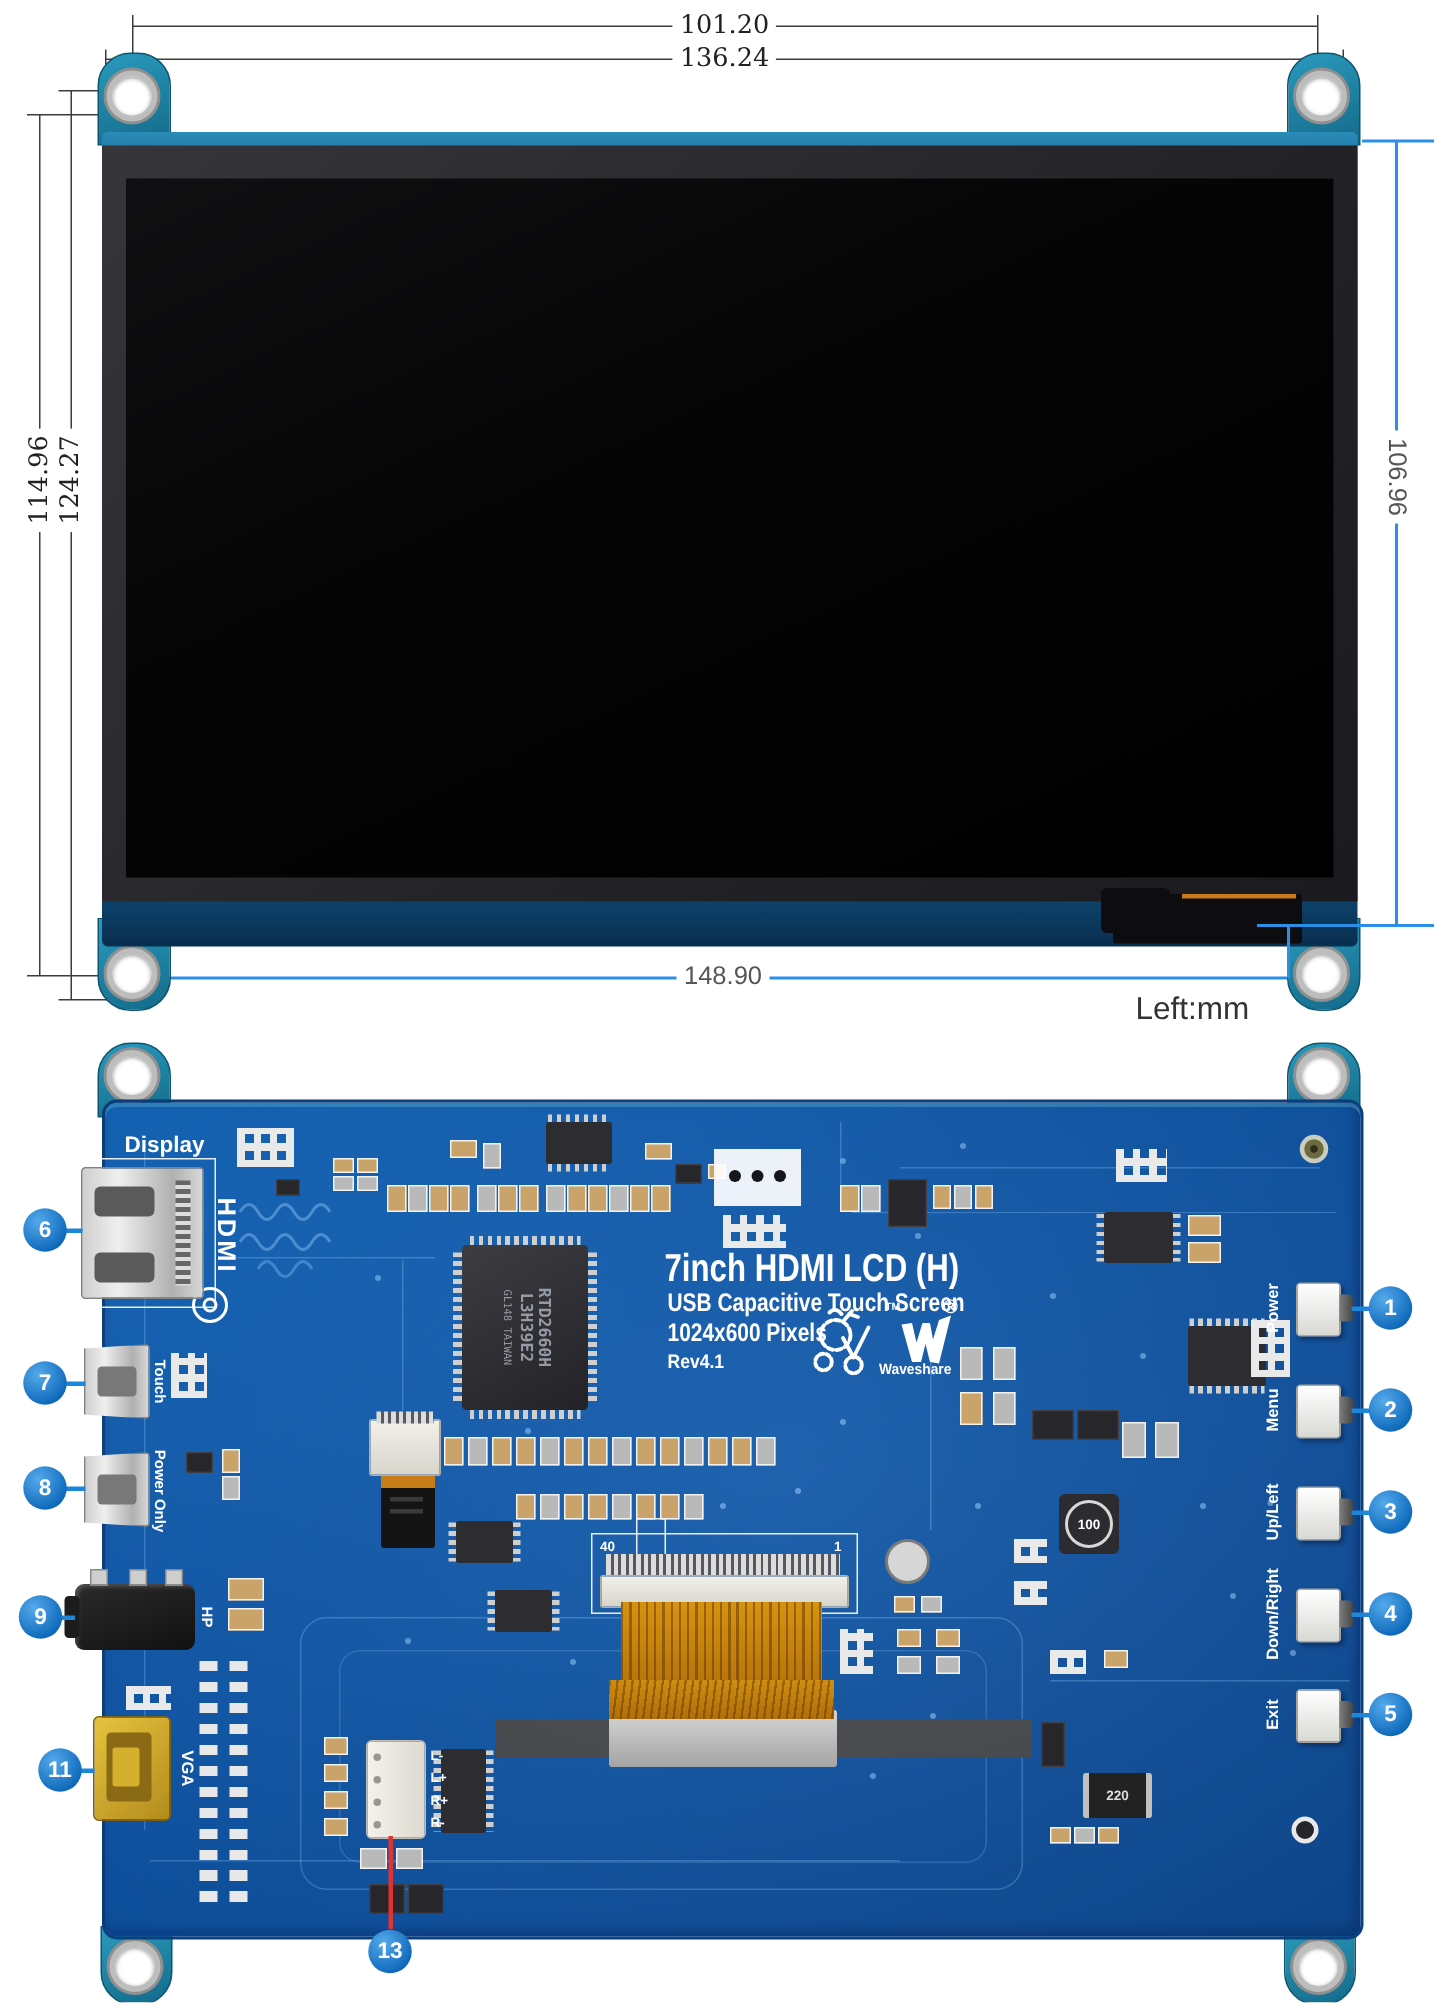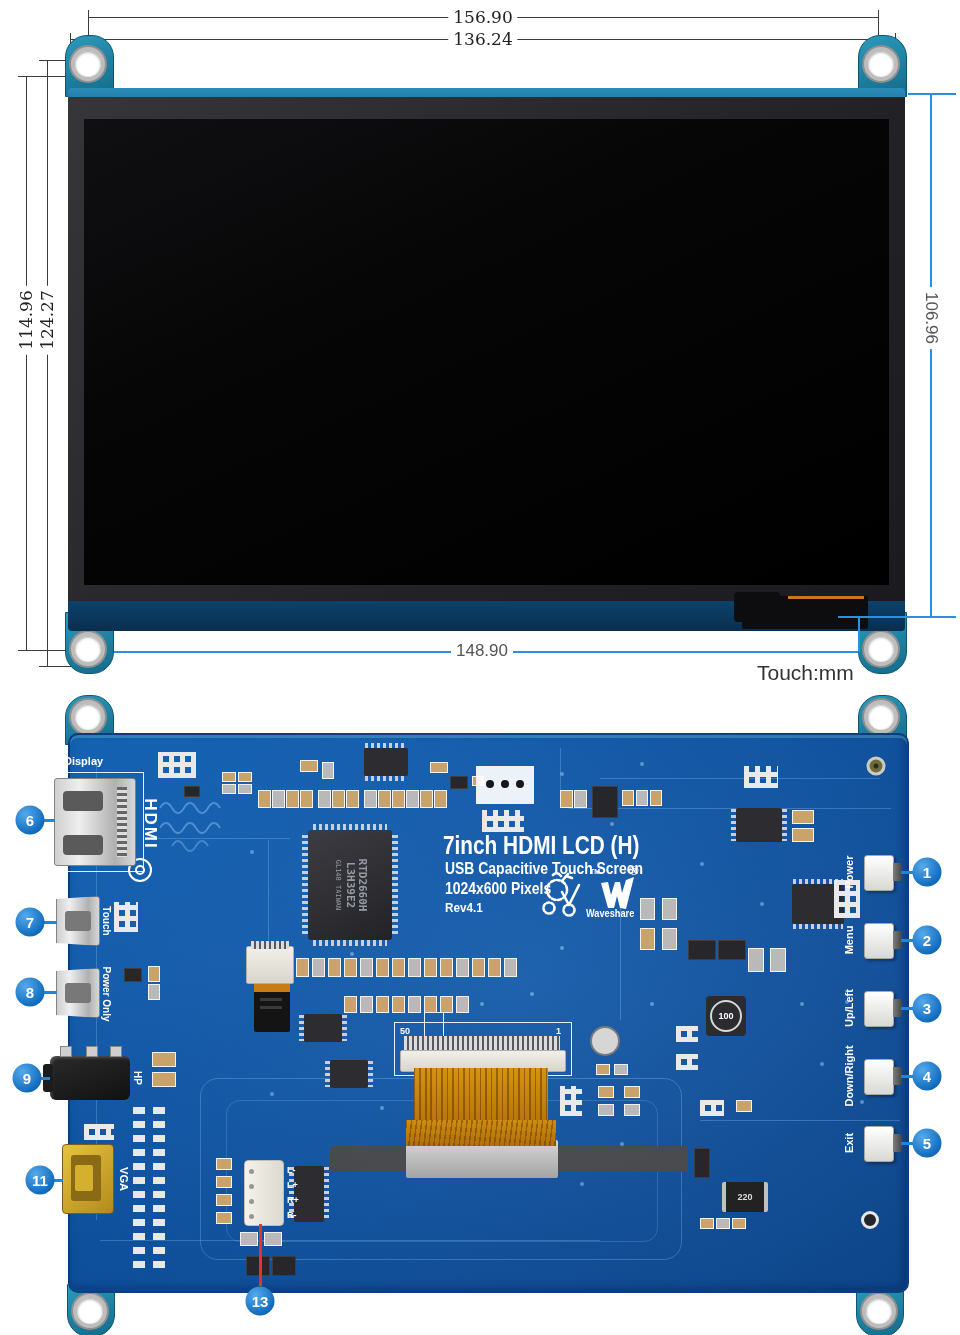--- a/index.html
+++ b/index.html
@@ -91,42 +91,42 @@
 <body>
 
 <div class="stage">
 
   <div class="dimline" style="left:88px;top:10px;width:1px;height:82px"></div>
   <div class="dimline" style="left:70px;top:33px;width:1px;height:59px"></div>
   <div class="dimline" style="left:878px;top:10px;width:1px;height:82px"></div>
   <div class="dimline" style="left:895px;top:33px;width:1px;height:59px"></div>
   <div class="dimline" style="left:88px;top:17px;width:790px;height:1px"></div>
   <div class="dimline" style="left:70px;top:39px;width:825px;height:1px"></div>
-  <div class="dimlabel" style="left:483px;top:17px">156.90</div>
+  <div class="dimlabel" style="left:483px;top:17px">101.20</div>
   <div class="dimlabel" style="left:483px;top:39px">136.24</div>
 
   <div class="dimline" style="left:18px;top:76px;width:80px;height:1px"></div>
   <div class="dimline" style="left:39px;top:60px;width:69px;height:1px"></div>
   <div class="dimline" style="left:18px;top:650px;width:80px;height:1px"></div>
   <div class="dimline" style="left:39px;top:666px;width:64px;height:1px"></div>
   <div class="dimline" style="left:26px;top:76px;width:1px;height:574px"></div>
   <div class="dimline" style="left:47px;top:60px;width:1px;height:606px"></div>
   <div class="dimlabel rotccw" style="left:26px;top:320px">114.96</div>
   <div class="dimlabel rotccw" style="left:47px;top:320px">124.27</div>
 
   <div class="dimline blue" style="left:908px;top:93px;width:48px;height:1.5px"></div>
   <div class="dimline blue over" style="left:838px;top:616px;width:118px;height:1.5px"></div>
   <div class="dimline blue" style="left:930px;top:94px;width:1.5px;height:523px"></div>
   <div class="dimlabel rotcw" style="left:931px;top:318px">106.96</div>
 
   <div class="dimline blue over" style="left:858px;top:618px;width:1.5px;height:34px"></div>
   <div class="dimline blue" style="left:88px;top:651px;width:771px;height:1.5px"></div>
   <div class="dimlabel sans" style="left:482px;top:651px">148.90</div>
 
-  <div class="unitlabel" style="left:757px;top:661px">Touch:mm</div>
+  <div class="unitlabel" style="left:757px;top:661px">Left:mm</div>
 
   <div class="tab top" style="left:65px;top:35px;width:47px;height:60px"></div>
   <div class="tab top" style="left:858px;top:35px;width:47px;height:60px"></div>
   <div class="tab bot" style="left:65px;top:612px;width:47px;height:60px"></div>
   <div class="tab bot" style="left:858px;top:612px;width:47px;height:60px"></div>
   <div class="hole" style="left:88px;top:64px"></div>
   <div class="hole" style="left:881px;top:64px"></div>
   <div class="hole" style="left:88px;top:649px"></div>
   <div class="hole" style="left:881px;top:649px"></div>
   <div class="screw" style="left:84px;top:608px"></div>
@@ -313,21 +313,21 @@
       <div class="d-v" style="left: 680px; top: 1162px; width: 4px; height: 4px;"></div>
       <div class="d-v" style="left: 740px; top: 1102px; width: 4px; height: 4px;"></div>
       <div class="d-v" style="left: 640px; top: 762px; width: 4px; height: 4px;"></div>
       <div class="d-v" style="left: 580px; top: 1182px; width: 4px; height: 4px;"></div>
       <div class="d-v" style="left: 270px; top: 1092px; width: 4px; height: 4px;"></div>
       <div class="d-v" style="left: 845px; top: 1000px; width: 4px; height: 4px;"></div>
       <div class="d-v" style="left: 860px; top: 1100px; width: 4px; height: 4px;"></div>
     </div>
 
   <div class="silkbox" style="left:48px;top:772px;width:94px;height:98px"></div>
-  <div class="silk" style="left:64px;top:755px;font-size:11px">Display</div>
+  <div class="silk" style="left:83px;top:755px;font-size:15px">Display</div>
   <div class="port-metal" style="left:54px;top:778px;width:80px;height:86px">
     <div style="position:absolute;left:8px;top:12px;width:40px;height:20px;background:#5a5a5a;border-radius:4px"></div>
     <div style="position:absolute;left:8px;top:56px;width:40px;height:20px;background:#5a5a5a;border-radius:4px"></div>
     <div style="position:absolute;left:62px;top:8px;width:10px;height:70px;background:repeating-linear-gradient(180deg,#666 0 3px,#ddd 3px 6px)"></div>
   </div>
   <div class="vlab" style="left:150px;top:824px;font-size:17px;letter-spacing:2px">HDMI</div>
 
   <div class="ringhole" style="left:140px;top:870px;width:20px;height:20px;border:2.5px solid #fff">
     <div style="position:absolute;left:5px;top:5px;width:6px;height:6px;border:2px solid #fff;border-radius:50%"></div>
   </div>
@@ -370,21 +370,21 @@
   <div class="ffc-body" style="left:246px;top:946px;width:46px;height:36px">
     <div class="ffc-comb" style="left:4px;top:-6px;width:38px;height:8px"></div>
   </div>
   <div class="comp" style="left:254px;top:984px;width:36px;height:48px;background:#141414;border-radius:2px">
     <div style="position:absolute;left:0;top:0;width:36px;height:8px;background:#c87c16"></div>
     <div style="position:absolute;left:6px;top:14px;width:22px;height:3px;background:#3a3a3a"></div>
     <div style="position:absolute;left:6px;top:22px;width:22px;height:3px;background:#3a3a3a"></div>
   </div>
 
   <div class="silkbox" style="left:394px;top:1022px;width:176px;height:52px"></div>
-  <div class="silk" style="left:400px;top:1026px;font-size:9px">50</div>
+  <div class="silk" style="left:400px;top:1026px;font-size:9px">40</div>
   <div class="silk" style="left:556px;top:1026px;font-size:9px">1</div>
   <div class="ffc-comb" style="left:404px;top:1036px;width:156px;height:14px"></div>
   <div class="ffc-body" style="left:400px;top:1050px;width:164px;height:20px"></div>
   <div class="cable" style="left:414px;top:1068px;width:134px;height:56px"></div>
   <div class="cablefan" style="left:406px;top:1120px;width:150px;height:26px"></div>
   <div class="comp" style="left:330px;top:1146px;width:358px;height:26px;background:#45474a;border-radius:2px;z-index:4"></div>
   <div class="comp" style="left:406px;top:1140px;width:152px;height:38px;background:linear-gradient(#d6d6d6,#a4a4a4);border-radius:2px;z-index:5"></div>
 
   <div class="silk" style="left:443px;top:830px;font-size:26px;transform:scaleX(.8);transform-origin:left top">7inch HDMI LCD (H)</div>
   <div class="silk" style="left:445px;top:859px;font-size:17px;transform:scaleX(.82);transform-origin:left top">USB Capacitive Touch Screen</div>

